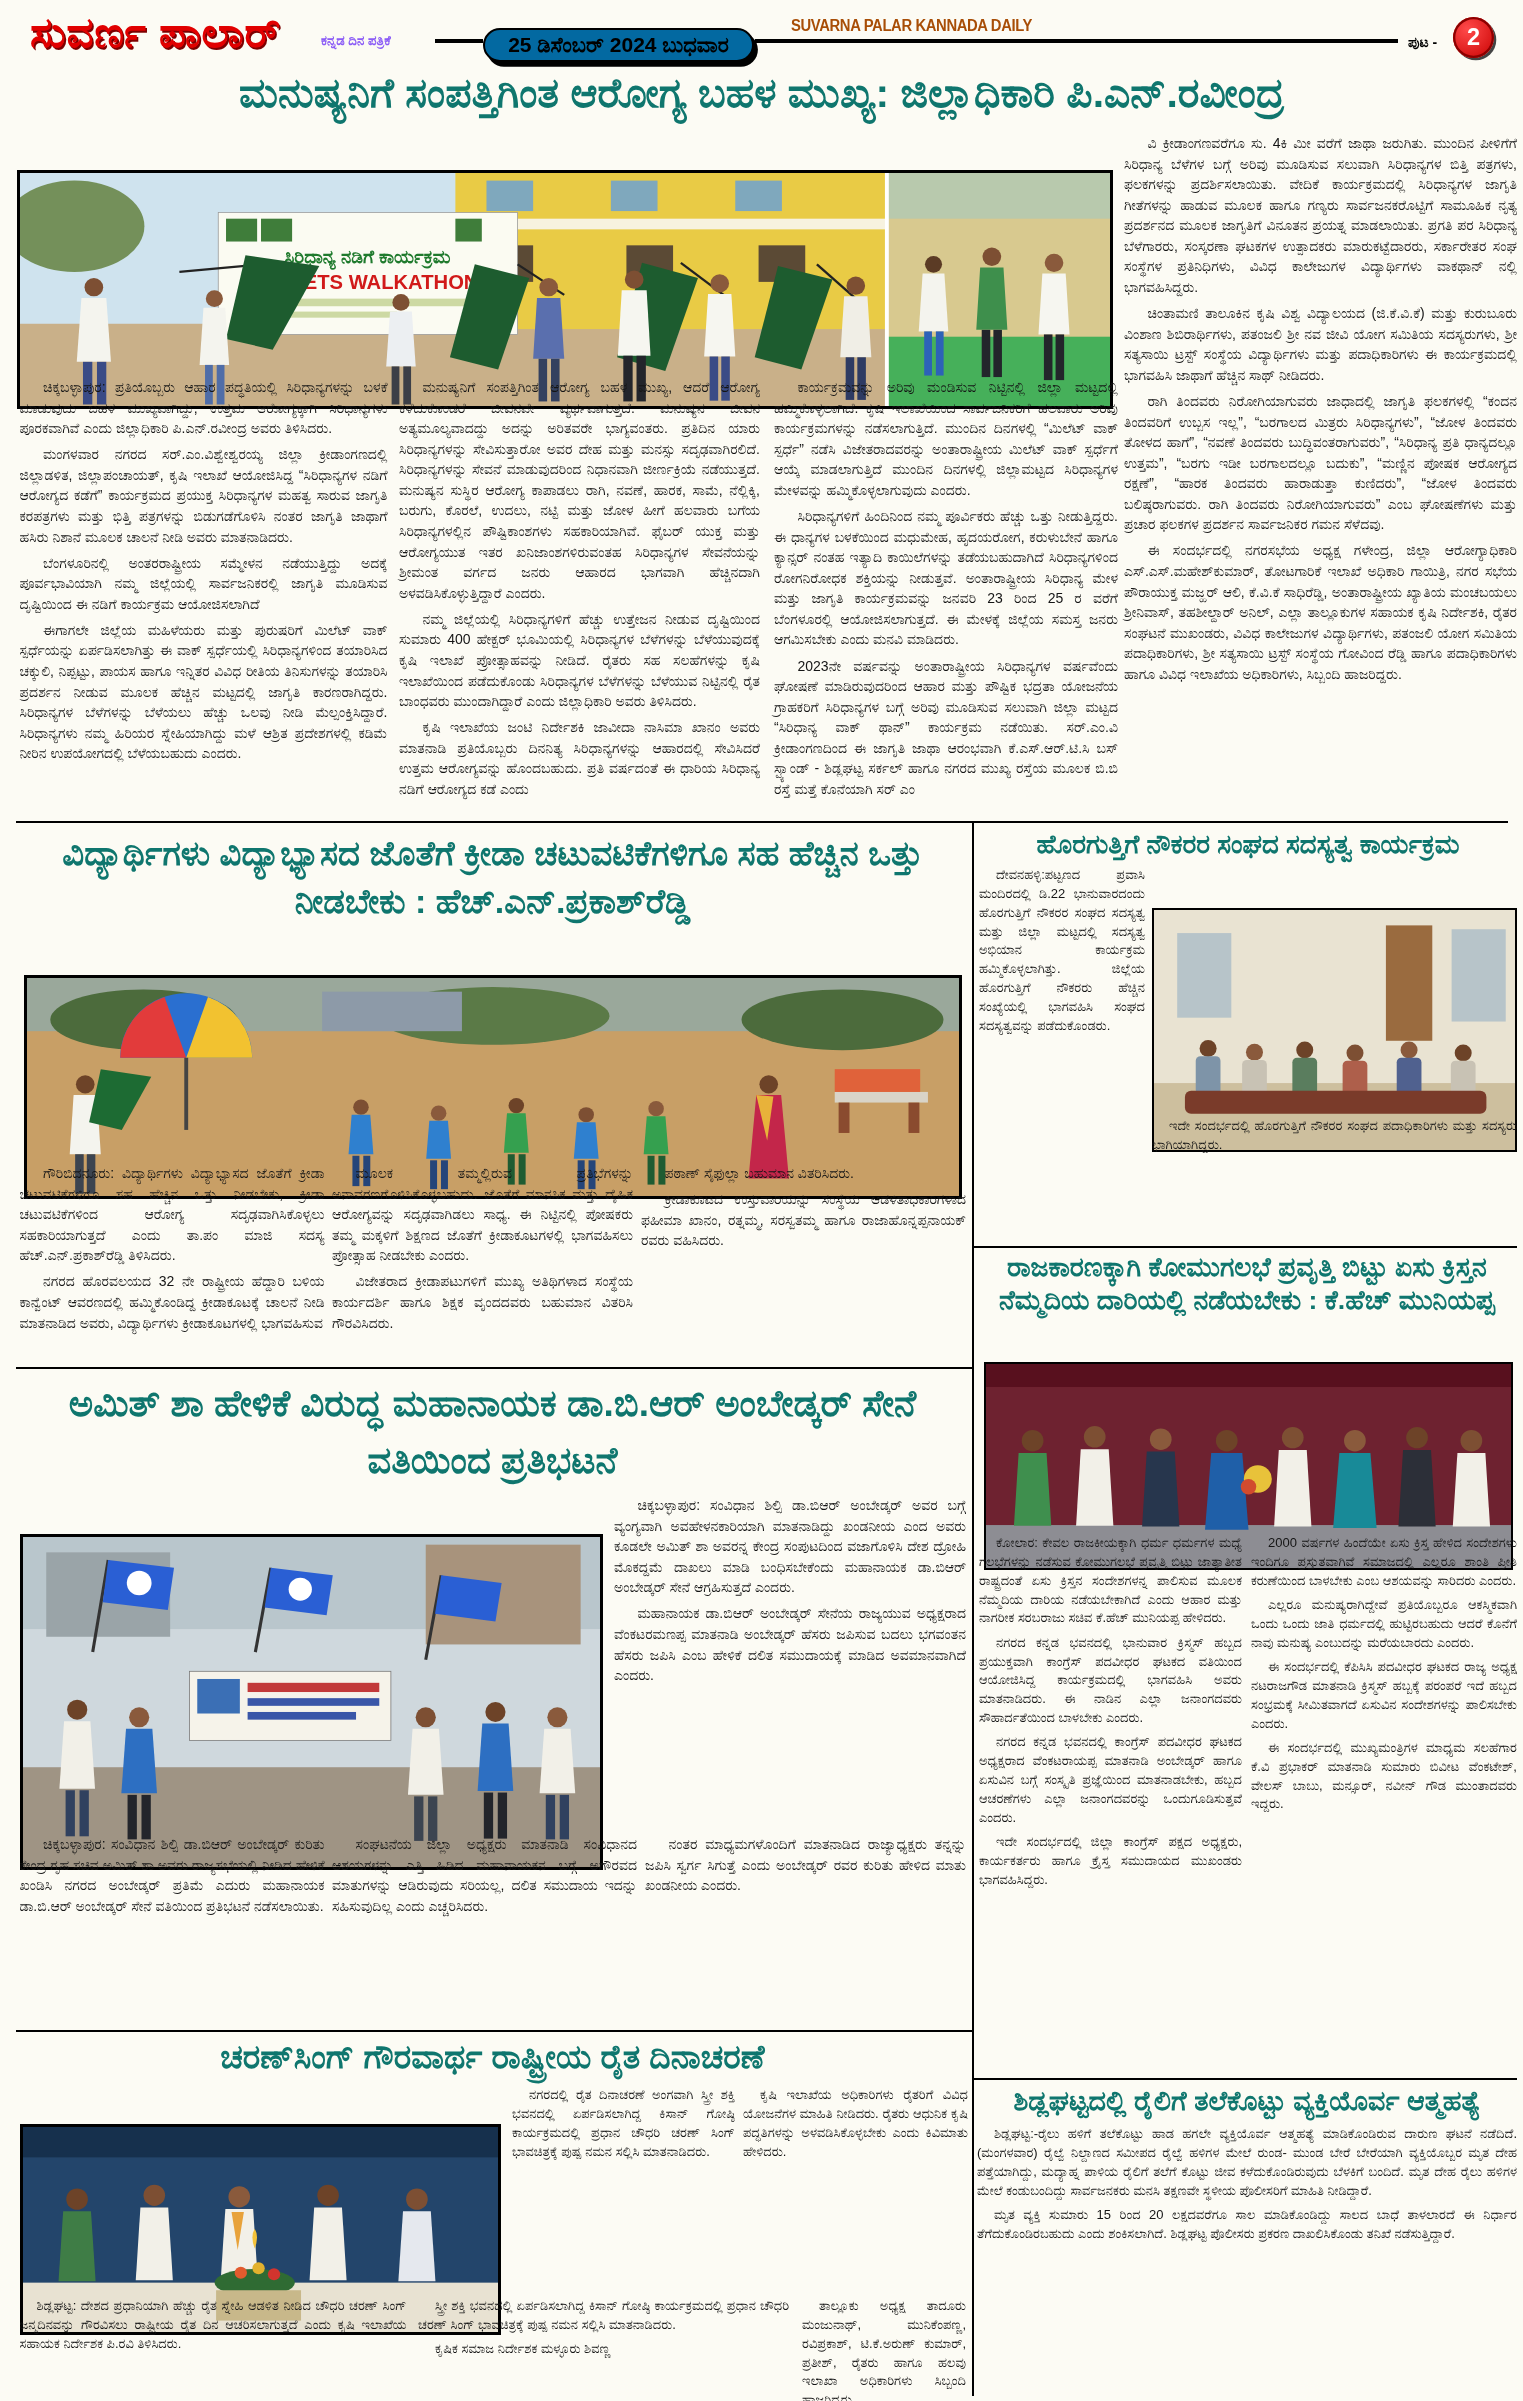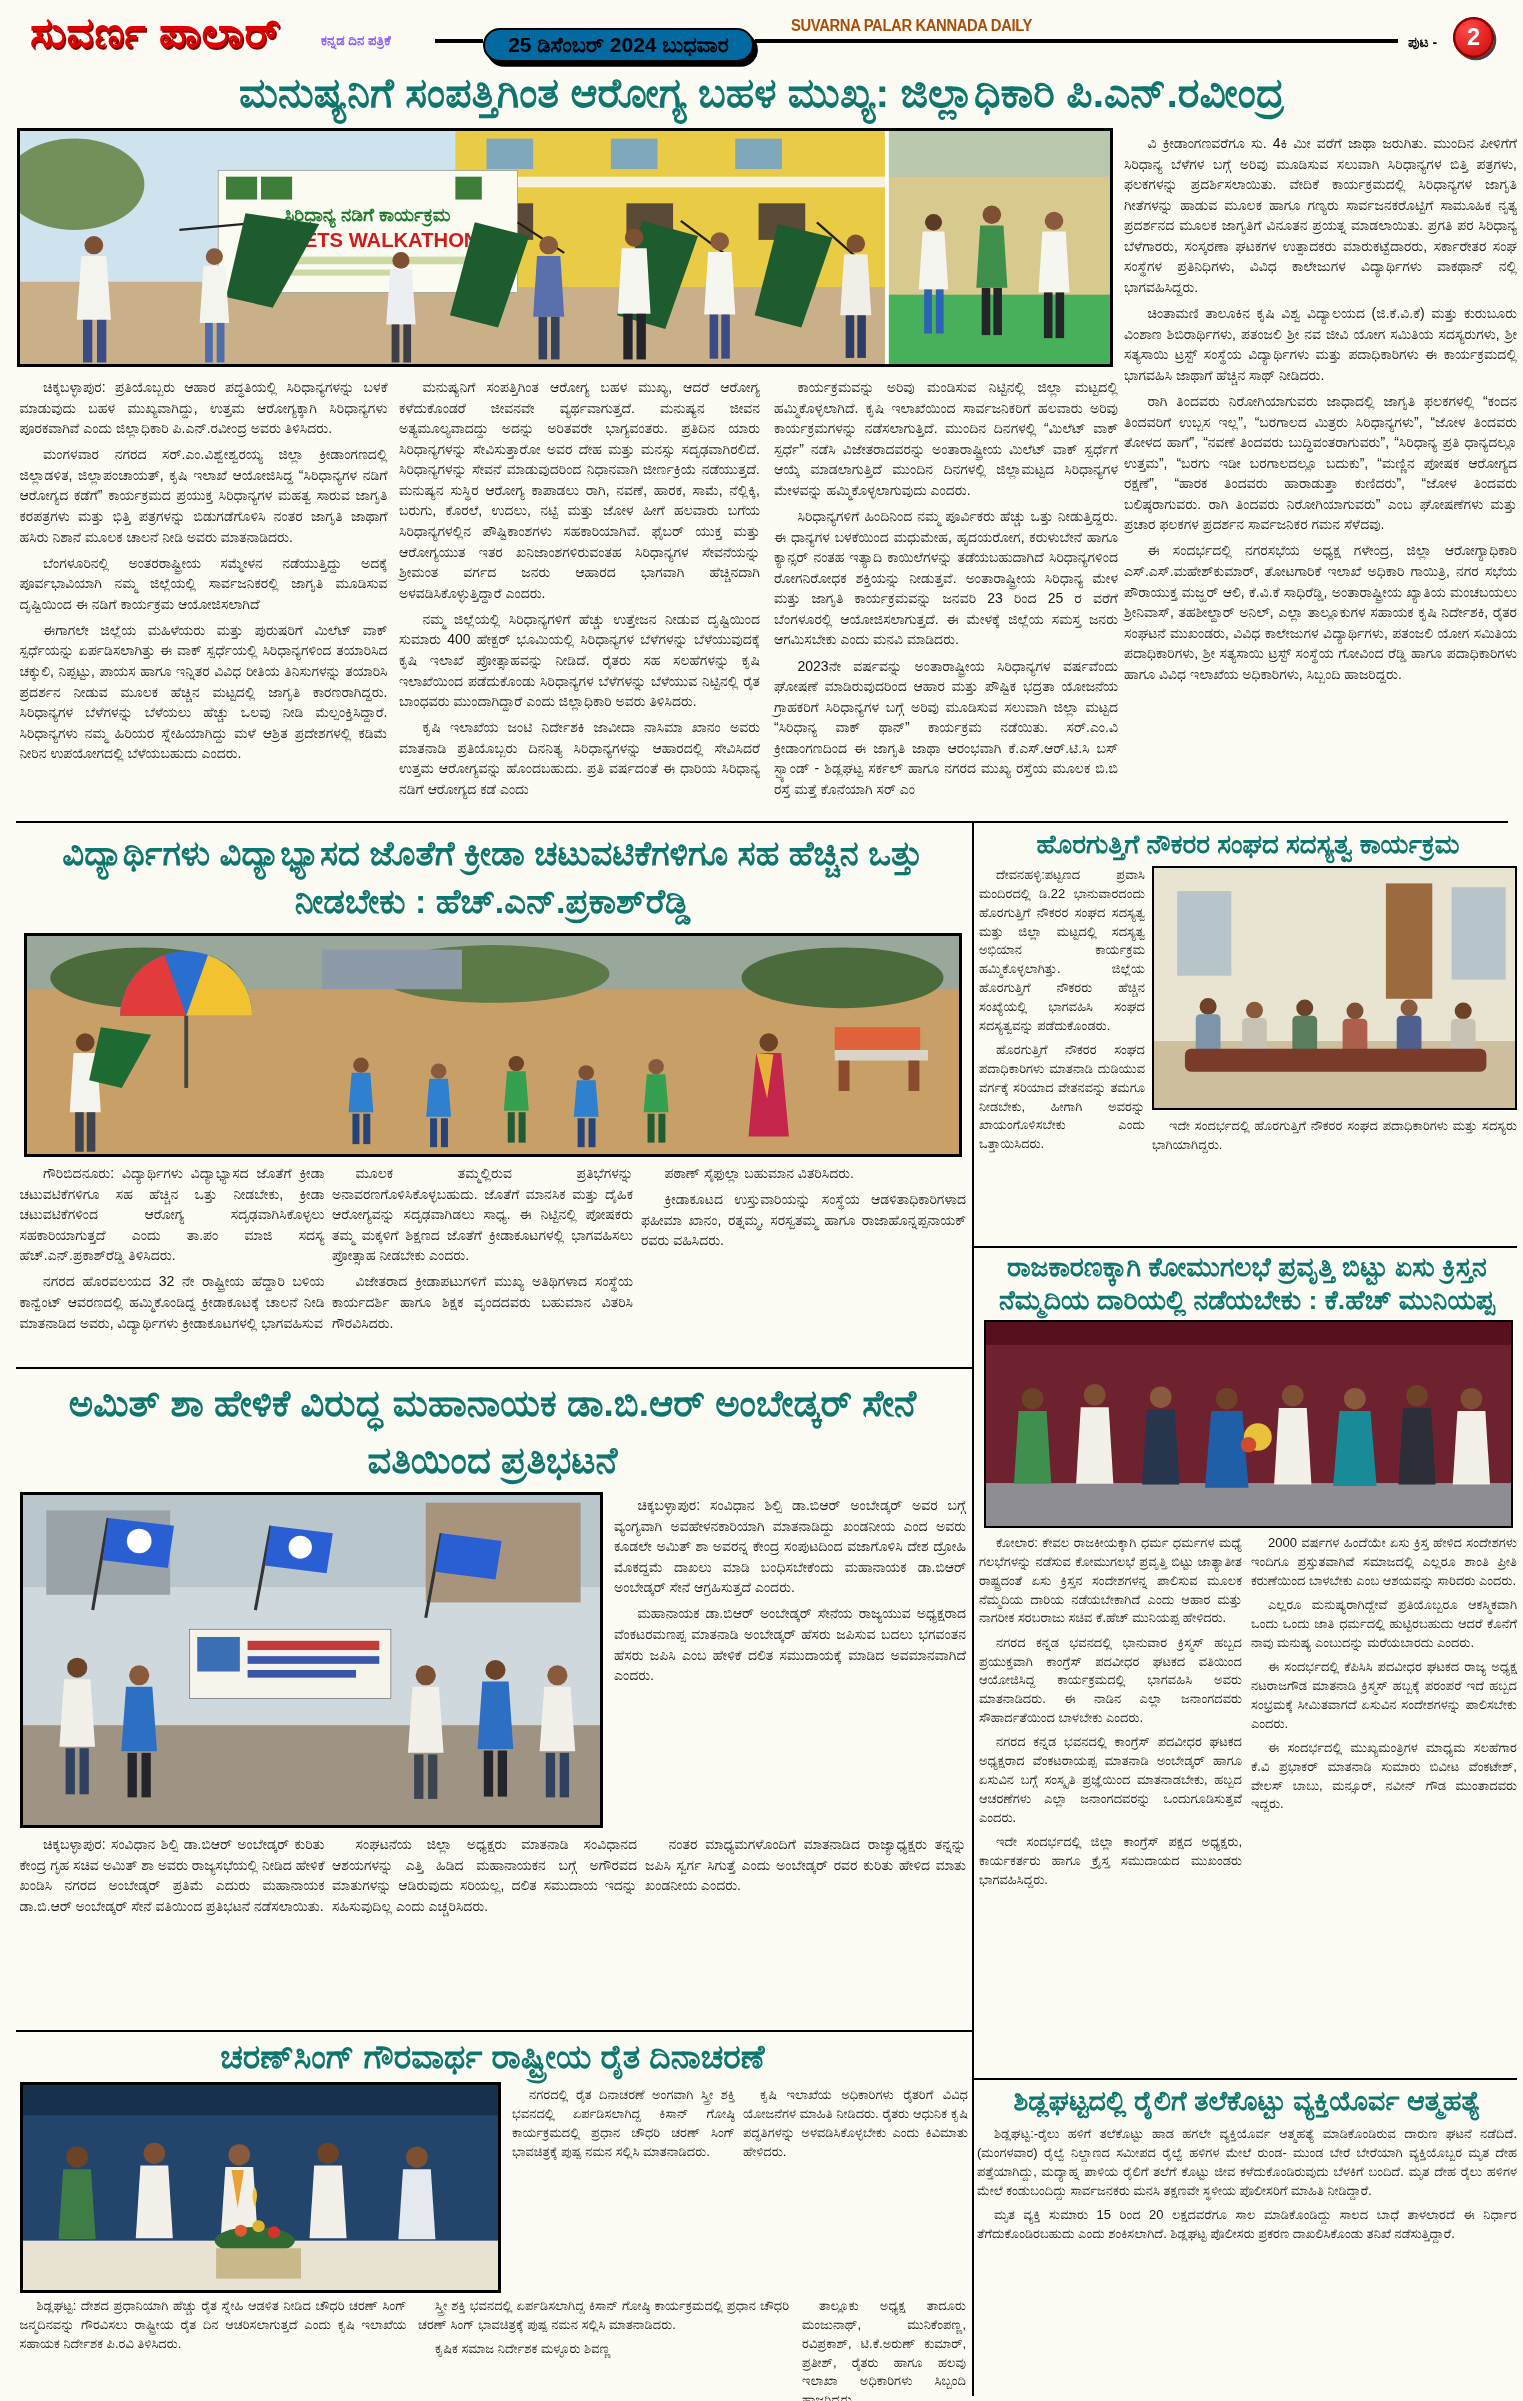--- a/index.html
+++ b/index.html
@@ -18,21 +18,21 @@
   .pagelabel{font-size:14px;font-weight:700;color:#000;}
   .pagecircle{width:41px;height:41px;border-radius:50%;background:radial-gradient(circle at 35% 30%,#ff4a4a,#c80000);
     color:#fff;font-size:23.5px;font-weight:800;display:flex;align-items:center;justify-content:center;
     box-shadow:2.3px 2.3px 0 #444, inset 0 0 0 2.3px #8c0000;}
   
   .hl{font-weight:800;color:#0f766e;text-align:center;line-height:1.35;}
   .hl-main{font-size:41px;line-height:1.2;}
   
   .body-text p{margin:0 0 5.5px 0;text-indent:23.5px;font-size:14px;line-height:1.47;text-align:justify;color:#151515;}
   .body-text.small p{font-size:13px;line-height:1.45;text-indent:17px;}
-  .photo{border:3.1px solid #000;background:#cfd6d9;overflow:hidden;}
+  .photo{border:3.1px solid #000;background:#cfd6d9;overflow:hidden;margin-top:42px;}
   .photo svg{display:block;width:100%;height:100%;}
   .hrule{background:#000;height:2.3px;}
   .vrule{background:#000;width:1.6px;}
 </style>
 </head>
 <body>
 
 <div class="abs" style="left:0;top:0;width:1523px;height:66px;">
   <div class="abs paper-name" style="left:30px;top:9.4px;">ಸುವರ್ಣ ಪಾಲಾರ್</div>
   <div class="abs tagline" style="left:321px;top:33px;">ಕನ್ನಡ ದಿನ ಪತ್ರಿಕೆ</div>
@@ -257,21 +257,20 @@
 </div>
 <div class="abs body-text" style="left:641px;top:1163px;width:325px;height:199px;">
   <p>ಪಠಾಣ್ ಸೈಫುಲ್ಲಾ ಬಹುಮಾನ ವಿತರಿಸಿದರು.</p>
   <p>ಕ್ರೀಡಾಕೂಟದ ಉಸ್ತುವಾರಿಯನ್ನು ಸಂಸ್ಥೆಯ ಆಡಳಿತಾಧಿಕಾರಿಗಳಾದ ಫಹೀಮಾ ಖಾನಂ, ರತ್ನಮ್ಮ, ಸರಸ್ವತಮ್ಮ ಹಾಗೂ ರಾಜಾಹೊನ್ನಪ್ಪನಾಯಕ್ ರವರು ವಹಿಸಿದರು.</p>
 </div>
 
 <div class="abs hl" style="left:979px;top:827px;width:538px;height:36px;font-size:26px;">ಹೊರಗುತ್ತಿಗೆ ನೌಕರರ ಸಂಘದ ಸದಸ್ಯತ್ವ ಕಾರ್ಯಕ್ರಮ</div>
 
 <div class="abs body-text small" style="left:979px;top:866px;width:166px;height:377px;">
   <p>ದೇವನಹಳ್ಳಿ:ಪಟ್ಟಣದ ಪ್ರವಾಸಿ ಮಂದಿರದಲ್ಲಿ ಡಿ.22 ಭಾನುವಾರದಂದು ಹೊರಗುತ್ತಿಗೆ ನೌಕರರ ಸಂಘದ ಸದಸ್ಯತ್ವ ಮತ್ತು ಜಿಲ್ಲಾ ಮಟ್ಟದಲ್ಲಿ ಸದಸ್ಯತ್ವ ಅಭಿಯಾನ ಕಾರ್ಯಕ್ರಮ ಹಮ್ಮಿಕೊಳ್ಳಲಾಗಿತ್ತು. ಜಿಲ್ಲೆಯ ಹೊರಗುತ್ತಿಗೆ ನೌಕರರು ಹೆಚ್ಚಿನ ಸಂಖ್ಯೆಯಲ್ಲಿ ಭಾಗವಹಿಸಿ ಸಂಘದ ಸದಸ್ಯತ್ವವನ್ನು ಪಡೆದುಕೊಂಡರು.</p>
-  <p>ಹೊರಗುತ್ತಿಗೆ ನೌಕರರ ಸಂಘದ ಪದಾಧಿಕಾರಿಗಳು ಮಾತನಾಡಿ ದುಡಿಯುವ ವರ್ಗಕ್ಕೆ ಸರಿಯಾದ ವೇತನವನ್ನು ತಮಗೂ ನೀಡಬೇಕು, ಹೀಗಾಗಿ ಅವರನ್ನು ಖಾಯಂಗೊಳಿಸಬೇಕು ಎಂದು ಒತ್ತಾಯಿಸಿದರು.</p>
 </div>
 
 <div class="abs photo" style="left:1152px;top:866px;width:365px;height:244px;border-width:2.3px;">
   <svg viewBox="0 0 467 312" preserveAspectRatio="none">
     <rect width="467" height="312" fill="#e9e3d2"></rect>
     <rect y="225" width="467" height="87" fill="#cdbf9e"></rect>
     <rect x="300" y="20" width="60" height="150" fill="#9a6b3f"></rect>
     <rect x="385" y="25" width="70" height="120" fill="#b7c4c9"></rect>
     <rect x="30" y="30" width="70" height="110" fill="#b7c4c9"></rect>
 

